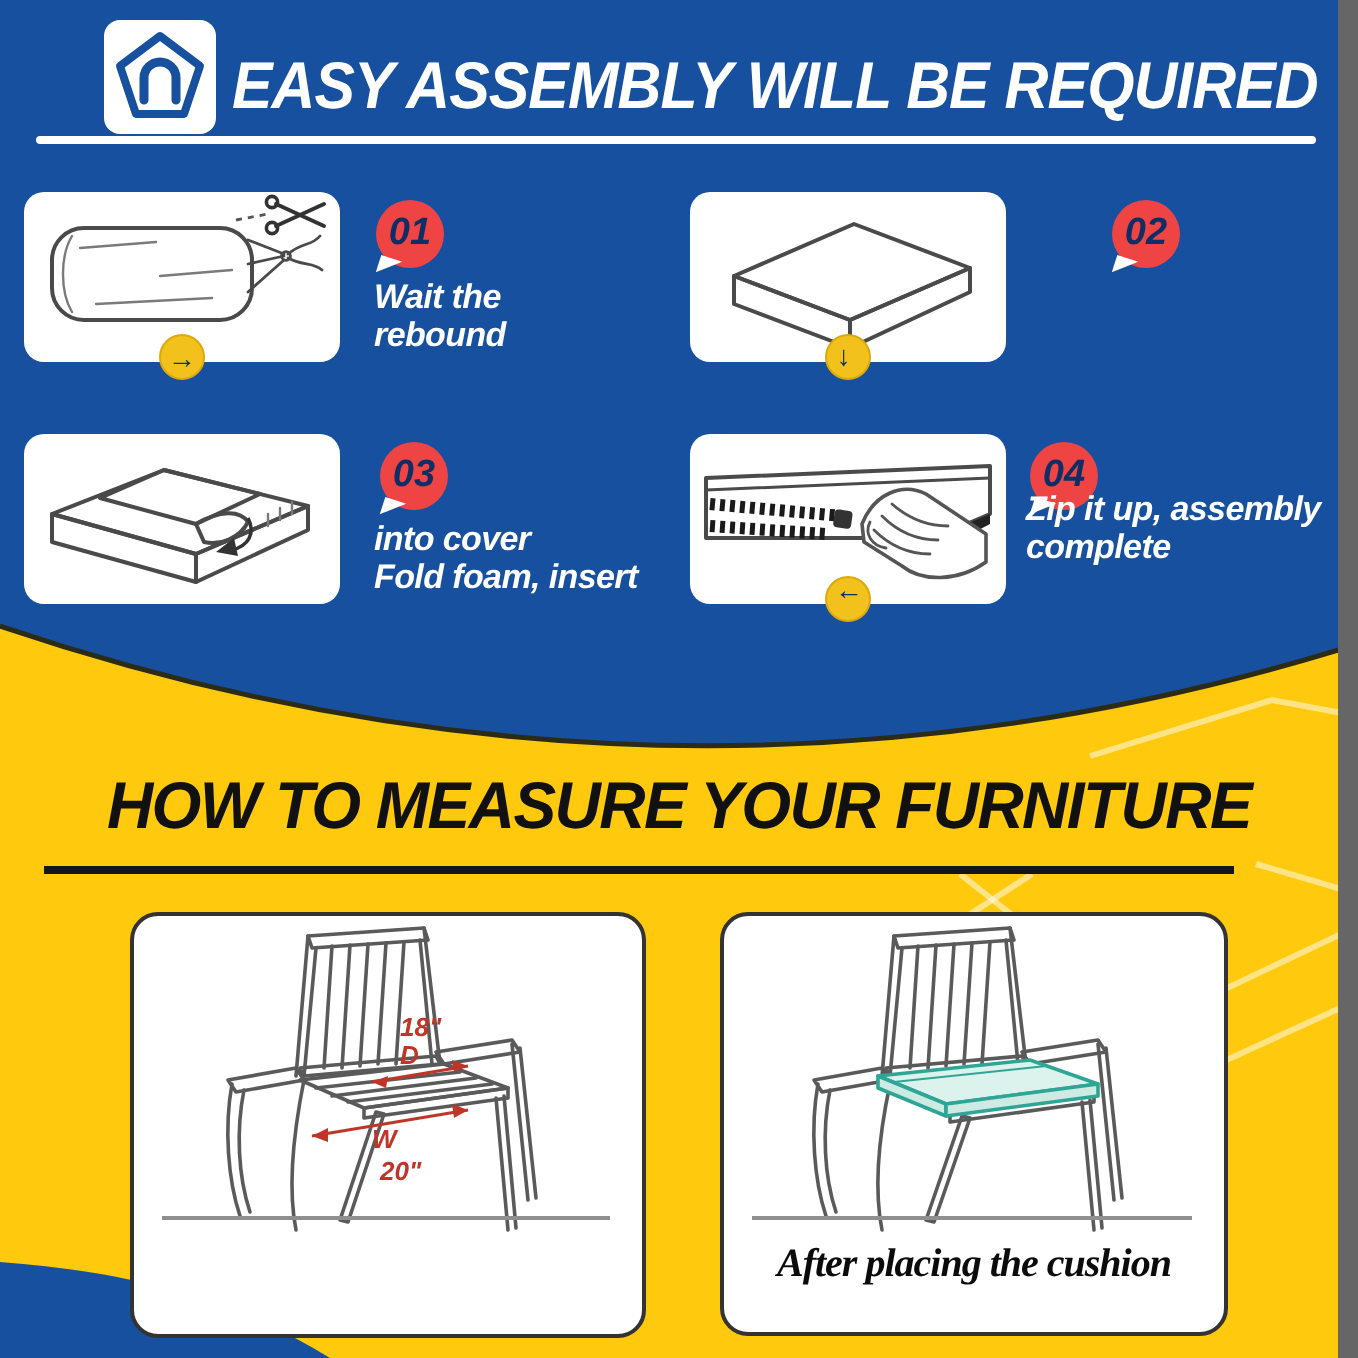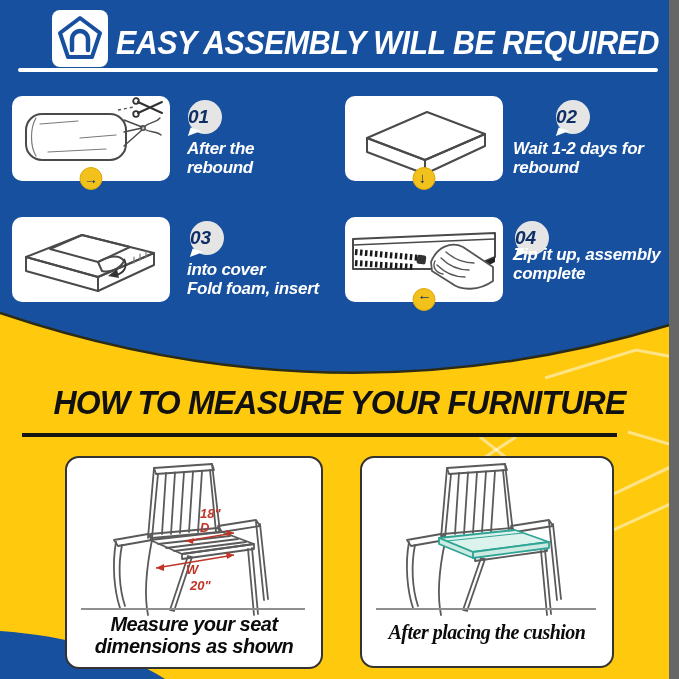--- a/index.html
+++ b/index.html
@@ -17,22 +17,22 @@
   .header-divider{position:absolute;left:18px;top:68px;width:640px;height:4px;background:#fff;border-radius:2px;}
 
   
   .step-box{position:absolute;width:158px;height:85px;background:#fff;border-radius:10px;}
   .gold-dot{position:absolute;left:50%;bottom:-9px;transform:translateX(-50%);
         width:21px;height:21px;border-radius:50%;background:#F3C11B;border:1px solid #DCA90C;
         display:flex;align-items:center;justify-content:center;}
   .gold-dot span{font-size:14px;font-weight:bold;color:#0E2F66;line-height:1;}
   .rot90{transform:rotate(90deg);}
   .rot180{transform:rotate(180deg);}
-  .badge{position:absolute;width:34px;height:34px;background:#e5e5e5;border-radius:50%;
-        display:flex;align-items:center;
+  .badge{position:absolute;width:34px;height:34px;background:#ef4444;border-radius:50%;
+        display:flex;align-items:center;justify-content:center;
         color:#0E2F66;font-size:19px;font-weight:bold;font-style:italic;}
   .badge::after{content:'';position:absolute;left:1px;bottom:-4px;width:0;height:0;
         border-style:solid;border-width:9px 11px 0 0;
         border-color:#fff transparent transparent transparent;transform:rotate(18deg);}
   .step-text{position:absolute;color:#fff;font-size:17px;font-weight:bold;font-style:italic;
         line-height:1.1;letter-spacing:-0.3px;white-space:nowrap;}
 
   
   .measure-title{position:absolute;left:0;top:384px;width:679px;text-align:center;color:#111;
         font-size:33px;font-weight:bold;font-style:italic;letter-spacing:-0.8px;
@@ -97,40 +97,36 @@
       </g>
     </svg>
     <div class="gold-dot">
         <span>→</span>
       </div>
   </div>
   <div class="badge" style="left:188px;top:100px;">
     <span>01</span>
   </div>
   <div class="step-text" style="left:187px;top:140px;">
-    <div>After the</div>
+    <div>Wait the</div>
     <div>rebound</div>
   </div>
 
   <div class="step-box" style="left:345px;top:96px;">
     <svg width="158" height="85" viewBox="0 0 158 85">
       <path class="ln" d="M22,42 L82,16 L140,38 L80,64 Z" fill="#fff"></path>
       <path class="ln" d="M22,42 L80,64 L80,78 L22,56 Z" fill="#fff"></path>
       <path class="ln" d="M80,64 L140,38 L140,50 L80,78 Z" fill="#fff"></path>
     </svg>
     <div class="gold-dot">
         <span class="rot90">→</span>
       </div>
   </div>
   <div class="badge" style="left:515px;top:100px;margin-left:41px;">
     <span>02</span>
-  </div>
-  <div class="step-text" style="left:513px;top:140px;">
-    <div>Wait 1-2 days for</div>
-    <div>rebound</div>
   </div>
 
   <div class="step-box" style="left:12px;top:217px;">
     <svg width="158" height="85" viewBox="0 0 158 85">
       <path class="ln" d="M14,40 L70,18 L142,36 L86,60 Z" fill="#fff"></path>
       <path class="ln" d="M14,40 L86,60 L86,74 L14,54 Z" fill="#fff"></path>
       <path class="ln" d="M86,60 L142,36 L142,48 L86,74 Z" fill="#fff"></path>
       <path class="ln" d="M38,32 L70,18 L118,30 L86,45 Z" fill="#DEDEDE"></path>
       <path class="ln" d="M86,45 C98,38 108,38 112,44 C108,52 98,56 90,54 Z" fill="#CFCFCF"></path>
       <path d="M112,42 C116,50 112,56 104,58" stroke="#333" stroke-width="1.8" fill="none"></path>
@@ -202,24 +198,20 @@
         <polygon class="red-fill" points="102,81 110,78 109,84"></polygon>
         <polygon class="red-fill" points="150,73 142,70 143,76"></polygon>
         <text x="102" y="114" class="red-dim">W</text>
         <text x="106" y="130" class="red-dim">20"</text>
         <path class="red-ln" d="M72,108 L150,95"></path>
         <polygon class="red-fill" points="72,108 80,104 80,111"></polygon>
         <polygon class="red-fill" points="150,95 142,92 143,99"></polygon>
       </g>
     </svg>
     <div class="panel-divider" style="width:224px;"></div>
-    <div class="caption" style="top:156px;">
-      <div>Measure your seat</div>
-      <div>dimensions as shown</div>
-    </div>
   </div>
 
   <div class="panel" style="left:360px;top:456px;width:250px;height:208px;font-family:Liberation Serif, serif;">
     <svg width="220" height="160" viewBox="0 0 220 160" style="position:absolute;left:15px;top:2px;">
       <g class="chair">
         <path d="M70,8 L128,4 L130,10 L72,14 Z"></path>
         <path d="M70,8 L64,78 M74,14 L68,78"></path>
         <path d="M128,4 L136,72 M126,10 L132,72"></path>
         <path d="M82,13 L78,74 M91,12.5 L87,74 M100,12 L96,73 M109,11.5 L105,72 M118,11 L114,72"></path>
         <path d="M66,74 L134,68 L136,72 L68,78 Z"></path>

